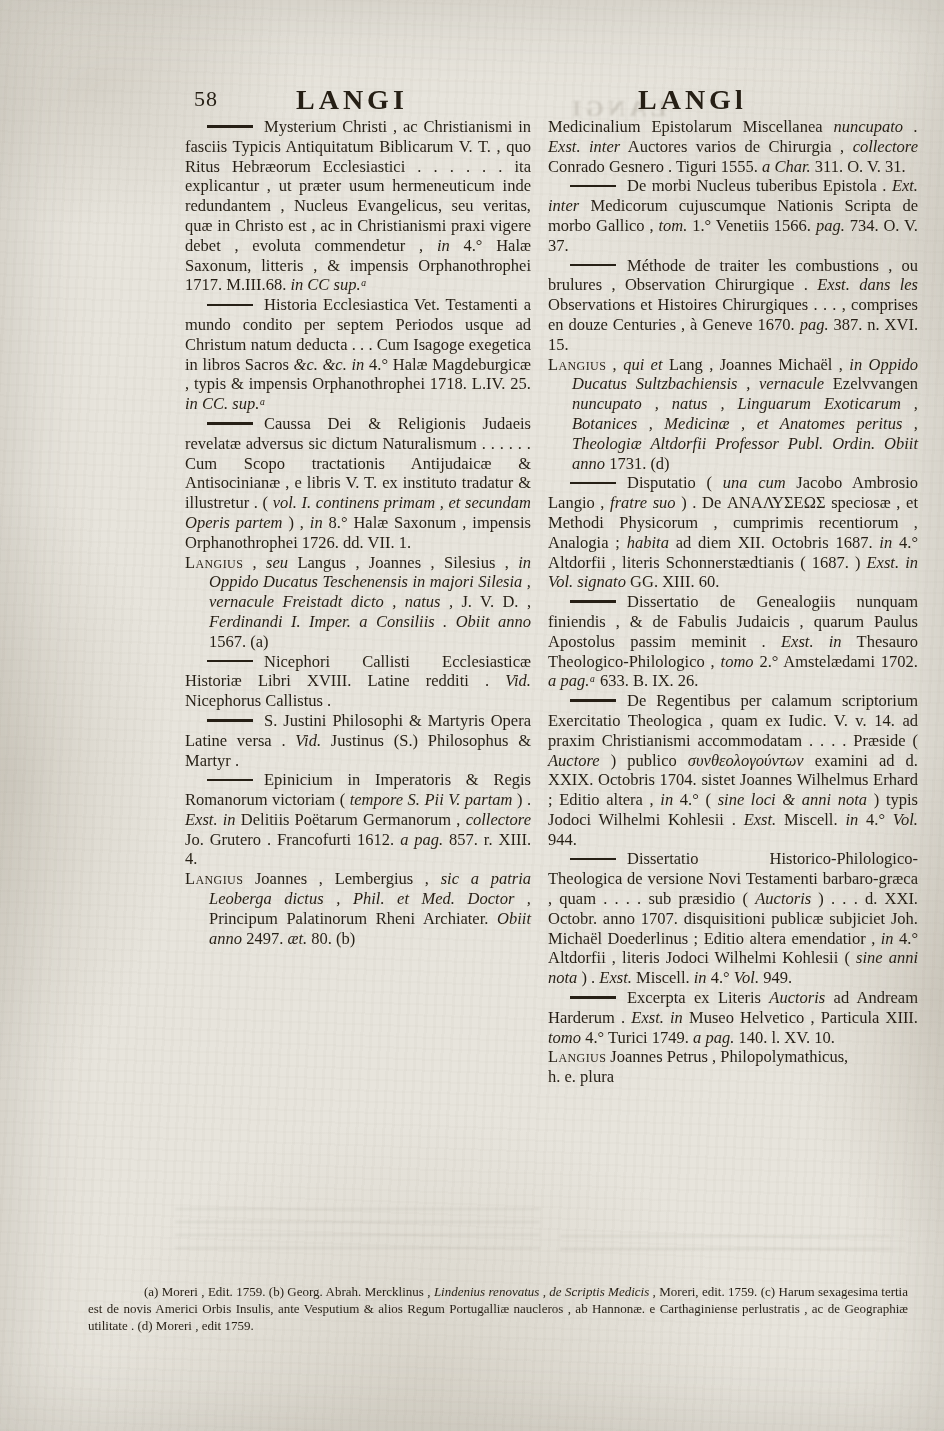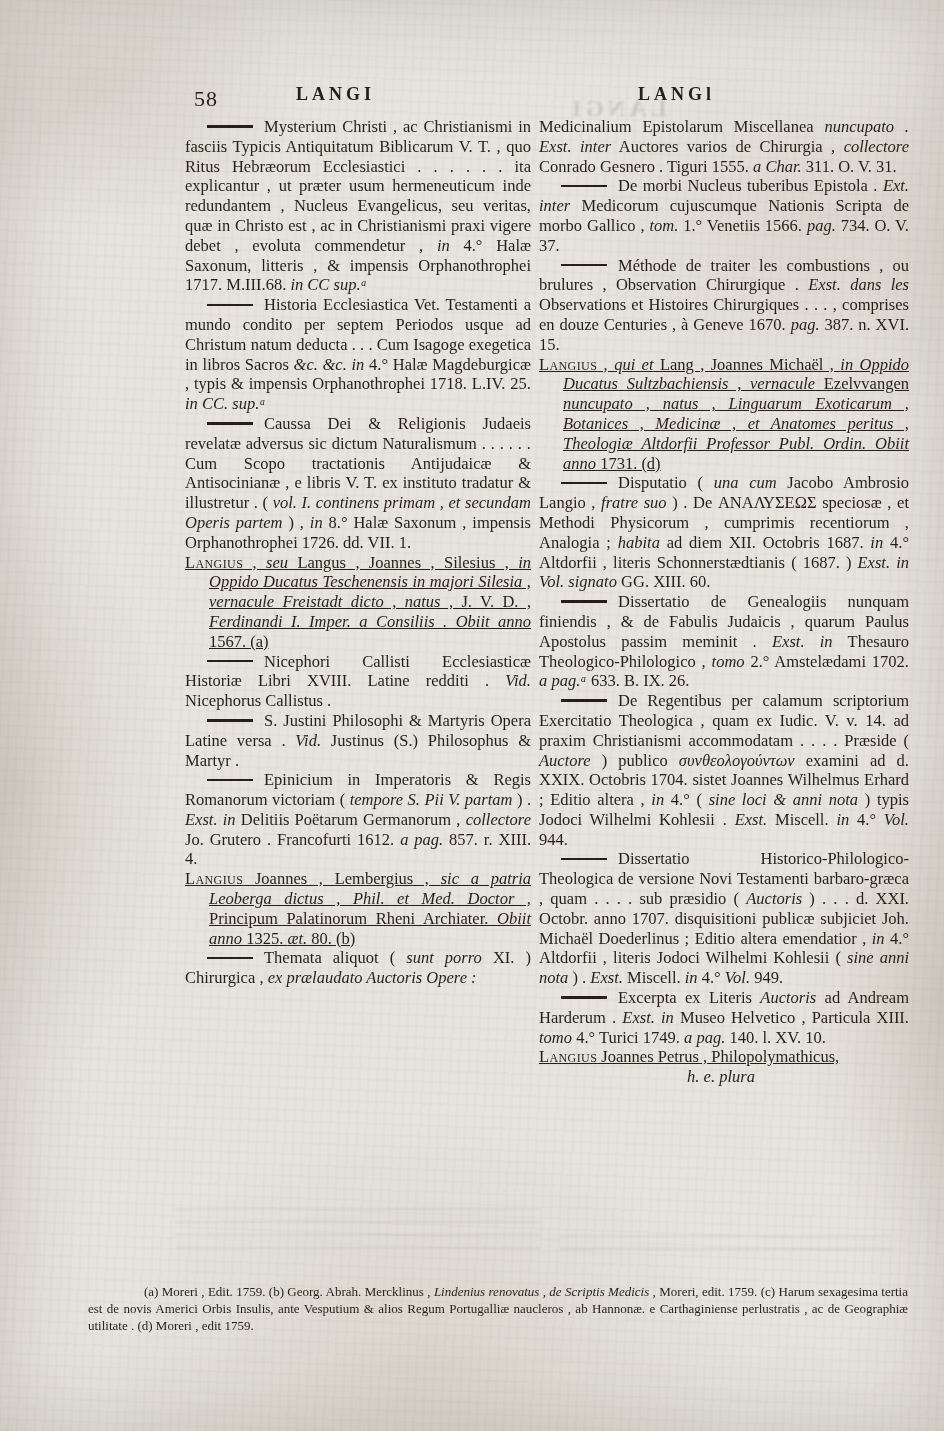--- a/index.html
+++ b/index.html
@@ -16,43 +16,43 @@
       radial-gradient(ellipse 260px 500px at 2% 55%, rgba(198,193,181,.5), transparent 60%),
       radial-gradient(ellipse 240px 420px at 99% 70%, rgba(200,194,182,.5), transparent 60%);
     box-shadow: inset 0 0 90px rgba(116,108,92,.28);
   }
   .tex{position:absolute;inset:0;pointer-events:none;
     background-image:
       repeating-linear-gradient(93deg, rgba(150,143,128,.045) 0 3px, transparent 3px 9px),
       repeating-linear-gradient(2deg, rgba(150,143,128,.035) 0 2px, transparent 2px 11px);
   }
   .pagenum{position:absolute;left:186px;top:86px;font-size:22px;letter-spacing:1px;margin-left:8px;}
-  .runhead{position:absolute;top:84px;font-size:18px;font-weight:bold;letter-spacing:4px;}
+  .runhead{position:absolute;top:84px;font-size:28px;font-weight:bold;letter-spacing:4px;}
   .runhead.left{left:296px;}
   .runhead.right{left:638px;}
   .ghosthead{
     position:absolute;top:95px;left:568px;font-size:24px;font-weight:bold;letter-spacing:4px;
     transform:scaleX(-1);color:#776f60;opacity:.22;filter:blur(1.3px);
   }
   .cols{
-    position:absolute;left:185px;top:117px;width:733px;display:flex;gap:8px;
+    position:absolute;left:185px;top:117px;width:733px;display:flex;gap:17px;
     font-size:16.5px;line-height:19.8px;text-align:justify;
   }
   .col-left{width:346px;flex:none;}
   .col-right{width:370px;flex:none;}
   p.entry{margin:0;}
   p.dash-entry{text-indent:22px;}
-  p.author-entry{padding-left:24px;text-indent:-24px;text-decoration:underline;}
+  p.author-entry{padding-left:24px;text-indent:-24px;}
   p.orn-entry{text-indent:22px;}
   .dash-rule{display:inline-block;width:46px;height:2.4px;background:currentColor;
     vertical-align:0.26em;margin-right:11px;}
   .orn{font-size:21px;font-weight:bold;margin-right:9px;letter-spacing:-1px;}
   .i{font-style:italic;}
   .sc{font-variant:small-caps;letter-spacing:.4px;}
-  .catchword{text-align:center;font-style:italic;padding-right:6px;}
+  .catchword{text-align:left;padding-right:6px;}
   .footnotes{
     position:absolute;left:88px;top:1252px;width:820px;
     font-size:13px;line-height:16.8px;text-align:justify;text-indent:56px;margin-top:32px;
   }
   .smudge{position:absolute;pointer-events:none;filter:blur(1.2px);
     background:repeating-linear-gradient(0deg, rgba(112,105,91,.13) 0 2px, transparent 2px 13px);}
   .s1{left:175px;top:1203px;width:365px;height:46px;opacity:.8;}
   .s2{left:560px;top:1228px;width:330px;height:22px;opacity:.6;}
   .s3{left:560px;top:1236px;width:345px;height:14px;opacity:.5;}
 </style>
@@ -72,22 +72,21 @@
 
 <div class="cols">
   <div class="col-left">
     <p class="entry dash-entry"><span class="dash-rule"></span><span><span>Mysterium Christi , ac Christianismi in fasciis Typicis Antiquitatum Biblicarum V. T. , quo Ritus Hebræorum Ecclesiastici . . . . . . ita explicantur , ut præter usum hermeneuticum inde redundantem , Nucleus Evangelicus, seu veritas, quæ in Christo est , ac in Christianismi praxi vigere debet , evoluta commendetur , </span><span class="i">in</span><span> 4.° Halæ Saxonum, litteris , &amp; impensis Orphanothrophei 1717. M.III.68. </span><span class="i">in CC sup.ᵃ</span></span></p>
     <p class="entry dash-entry"><span class="dash-rule"></span><span><span>Historia Ecclesiastica Vet. Testamenti a mundo condito per septem Periodos usque ad Christum natum deducta . . . Cum Isagoge exegetica in libros Sacros </span><span class="i">&amp;c. &amp;c. in</span><span> 4.° Halæ Magdeburgicæ , typis &amp; impensis Orphanothrophei 1718. L.IV. 25. </span><span class="i">in CC. sup.ᵃ</span></span></p>
     <p class="entry dash-entry"><span class="dash-rule"></span><span><span>Caussa Dei &amp; Religionis Judaeis revelatæ adversus sic dictum Naturalismum . . . . . . Cum Scopo tractationis Antijudaicæ &amp; Antisocinianæ , e libris V. T. ex instituto tradatur &amp; illustretur . ( </span><span class="i">vol. I. continens primam , et secundam Operis partem</span><span> ) , </span><span class="i">in</span><span> 8.° Halæ Saxonum , impensis Orphanothrophei 1726. dd. VII. 1.</span></span></p>
     <p class="entry author-entry"><span><span class="sc">Langius</span><span> , </span><span class="i">seu</span><span> Langus , Joannes , Silesius , </span><span class="i">in Oppido Ducatus Teschenensis in majori Silesia , vernacule Freistadt dicto , natus ,</span><span> J. V. D. , </span><span class="i">Ferdinandi I. Imper. a Consiliis . Obiit anno</span><span> 1567. (a)</span></span></p>
     <p class="entry dash-entry"><span class="dash-rule"></span><span><span>Nicephori Callisti Ecclesiasticæ Historiæ Libri XVIII. Latine redditi . </span><span class="i">Vid.</span><span> Nicephorus Callistus .</span></span></p>
     <p class="entry dash-entry"><span class="dash-rule"></span><span><span>S. Justini Philosophi &amp; Martyris Opera Latine versa . </span><span class="i">Vid.</span><span> Justinus (S.) Philosophus &amp; Martyr .</span></span></p>
     <p class="entry dash-entry"><span class="dash-rule"></span><span><span>Epinicium in Imperatoris &amp; Regis Romanorum victoriam ( </span><span class="i">tempore S. Pii V. partam</span><span> ) . </span><span class="i">Exst. in</span><span> Delitiis Poëtarum Germanorum , </span><span class="i">collectore</span><span> Jo. Grutero . Francofurti 1612. </span><span class="i">a pag.</span><span> 857. r. XIII. 4.</span></span></p>
-    <p class="entry author-entry"><span><span class="sc">Langius</span><span> Joannes , Lembergius , </span><span class="i">sic a patria Leoberga dictus , Phil. et Med. Doctor ,</span><span> Principum Palatinorum Rheni Archiater. </span><span class="i">Obiit anno</span><span> 1325. </span><span class="i">æt.</span><span> 80. (b)</span></span></p>
-    <p class="entry dash-entry"><span class="dash-rule"></span><span><span>Themata aliquot ( </span><span class="i">sunt porro</span><span> XI. ) Chirurgica , </span><span class="i">ex prælaudato Auctoris Opere :</span></span></p>
+    <p class="entry author-entry"><span><span class="sc">Langius</span><span> Joannes , Lembergius , </span><span class="i">sic a patria Leoberga dictus , Phil. et Med. Doctor ,</span><span> Principum Palatinorum Rheni Archiater. </span><span class="i">Obiit anno</span><span> 2497. </span><span class="i">æt.</span><span> 80. (b)</span></span></p>
   </div>
   <div class="col-right">
     <p class="entry plain-entry"><span><span>Medicinalium Epistolarum Miscellanea </span><span class="i">nuncupato . Exst. inter</span><span> Auctores varios de Chirurgia , </span><span class="i">collectore</span><span> Conrado Gesnero . Tiguri 1555. </span><span class="i">a Char.</span><span> 311. O. V. 31.</span></span></p>
     <p class="entry dash-entry"><span class="dash-rule"></span><span><span>De morbi Nucleus tuberibus Epistola . </span><span class="i">Ext. inter</span><span> Medicorum cujuscumque Nationis Scripta de morbo Gallico , </span><span class="i">tom.</span><span> 1.° Venetiis 1566. </span><span class="i">pag.</span><span> 734. O. V. 37.</span></span></p>
     <p class="entry dash-entry"><span class="dash-rule"></span><span><span>Méthode de traiter les combustions , ou brulures , Observation Chirurgique . </span><span class="i">Exst. dans les</span><span> Observations et Histoires Chirurgiques . . . , comprises en douze Centuries , à Geneve 1670. </span><span class="i">pag.</span><span> 387. n. XVI. 15.</span></span></p>
     <p class="entry author-entry"><span><span class="sc">Langius</span><span> , </span><span class="i">qui et</span><span> Lang , Joannes Michaël , </span><span class="i">in Oppido Ducatus Sultzbachiensis , vernacule</span><span> Ezelvvangen </span><span class="i">nuncupato , natus , Linguarum Exoticarum , Botanices , Medicinæ , et Anatomes peritus , Theologiæ Altdorfii Professor Publ. Ordin. Obiit anno</span><span> 1731. (d)</span></span></p>
     <p class="entry dash-entry"><span class="dash-rule"></span><span><span>Disputatio ( </span><span class="i">una cum</span><span> Jacobo Ambrosio Langio , </span><span class="i">fratre suo</span><span> ) . De ΑΝΑΛΥΣΕΩΣ speciosæ , et Methodi Physicorum , cumprimis recentiorum , Analogia ; </span><span class="i">habita</span><span> ad diem XII. Octobris 1687. </span><span class="i">in</span><span> 4.° Altdorfii , literis Schonnerstædtianis ( 1687. ) </span><span class="i">Exst. in Vol. signato</span><span> GG. XIII. 60.</span></span></p>
     <p class="entry dash-entry"><span class="dash-rule"></span><span><span>Dissertatio de Genealogiis nunquam finiendis , &amp; de Fabulis Judaicis , quarum Paulus Apostolus passim meminit . </span><span class="i">Exst. in</span><span> Thesauro Theologico-Philologico , </span><span class="i">tomo</span><span> 2.° Amstelædami 1702. </span><span class="i">a pag.ᵃ</span><span> 633. B. IX. 26.</span></span></p>
     <p class="entry dash-entry"><span class="dash-rule"></span><span><span>De Regentibus per calamum scriptorium Exercitatio Theologica , quam ex Iudic. V. v. 14. ad praxim Christianismi accommodatam . . . . Præside ( </span><span class="i">Auctore</span><span> ) publico </span><span class="i">συνθεολογούντων</span><span> examini ad d. XXIX. Octobris 1704. sistet Joannes Wilhelmus Erhard ; Editio altera , </span><span class="i">in</span><span> 4.° ( </span><span class="i">sine loci &amp; anni nota</span><span> ) typis Jodoci Wilhelmi Kohlesii . </span><span class="i">Exst.</span><span> Miscell. </span><span class="i">in</span><span> 4.° </span><span class="i">Vol.</span><span> 944.</span></span></p>
     <p class="entry dash-entry"><span class="dash-rule"></span><span><span>Dissertatio Historico-Philologico-Theologica de versione Novi Testamenti barbaro-græca , quam . . . . sub præsidio ( </span><span class="i">Auctoris</span><span> ) . . . d. XXI. Octobr. anno 1707. disquisitioni publicæ subjiciet Joh. Michaël Doederlinus ; Editio altera emendatior , </span><span class="i">in</span><span> 4.° Altdorfii , literis Jodoci Wilhelmi Kohlesii ( </span><span class="i">sine anni nota</span><span> ) . </span><span class="i">Exst.</span><span> Miscell. </span><span class="i">in</span><span> 4.° </span><span class="i">Vol.</span><span> 949.</span></span></p>

